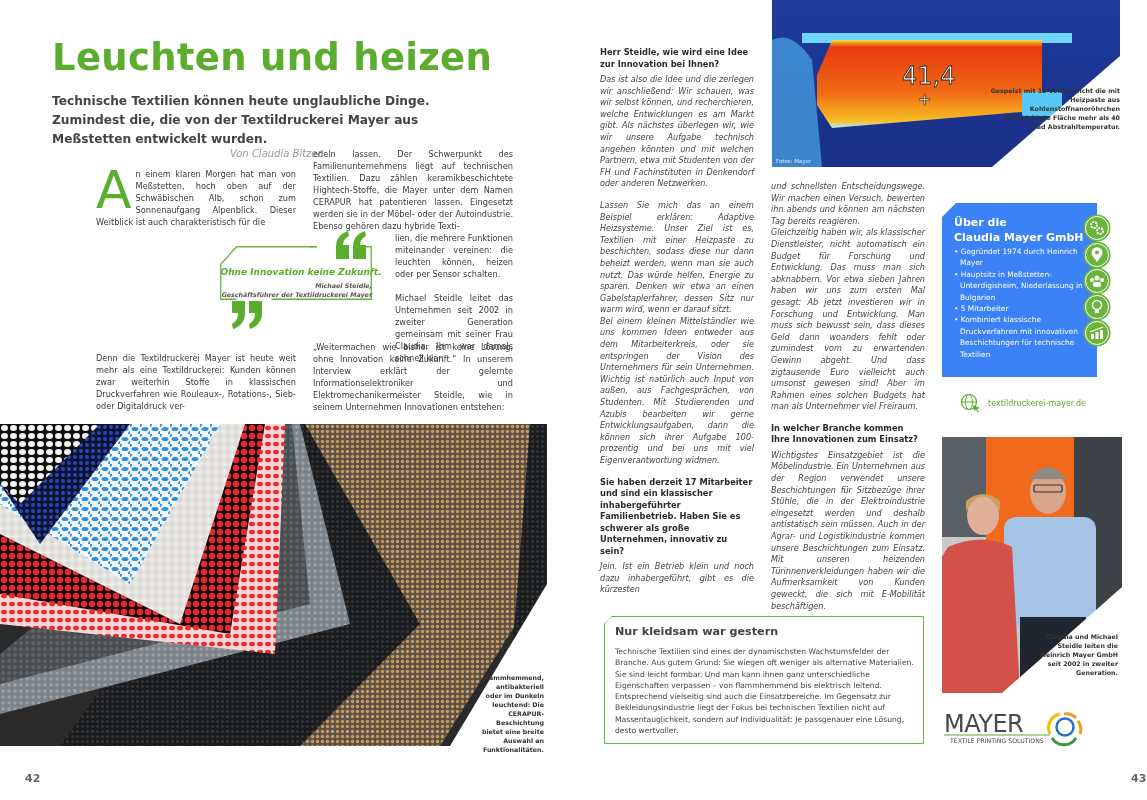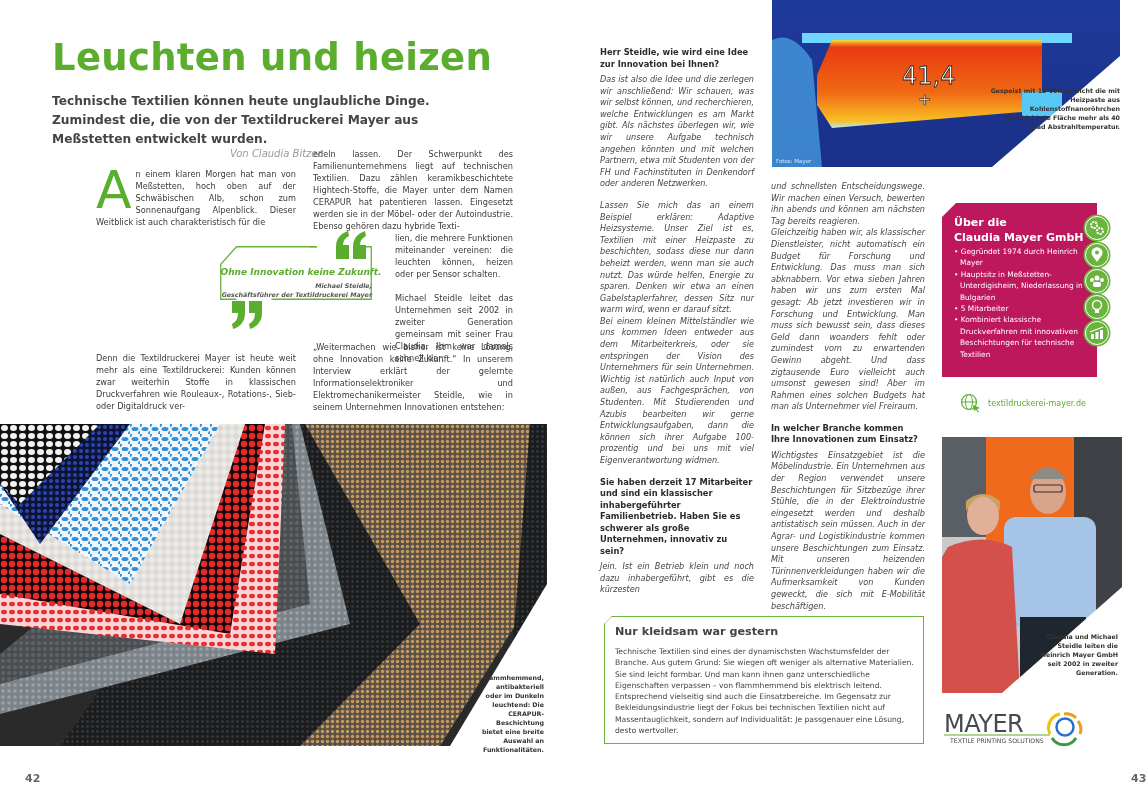--- a/index.html
+++ b/index.html
@@ -40,21 +40,21 @@
   #thermal { left: 772px; top: 0; width: 348px; height: 167px; overflow: hidden; }
   #thermal-caption { left: 990px; top: 86px; width: 130px; font-size: 6.3px; line-height: 9px; font-weight: bold; color: #333; text-align: right; }
   #photo-credit { left: 776px; top: 158px; font-size: 5.5px; color: #d8e8ff; }
 
   .q { font-size: 8.3px; line-height: 11.5px; font-weight: bold; color: #2b2b2b; margin-bottom: 4px; }
   .a { font-size: 8.1px; line-height: 11.6px; font-style: italic; color: #444; text-align: justify; margin-bottom: 10px; }
   #col3 { left: 600px; top: 47px; width: 154px; }
   #col4 { left: 771px; top: 181px; width: 154px; }
 
   
-  #info { left: 942px; top: 203px; width: 155px; height: 174px; background: #be185d; clip-path: polygon(14px 0, 100% 0, 100% 100%, 0 100%, 0 14px); color: #fff; }
+  #info { left: 942px; top: 203px; width: 155px; height: 174px; background: #3b82f6; clip-path: polygon(14px 0, 100% 0, 100% 100%, 0 100%, 0 14px); color: #fff; }
   #info-title { position: absolute; left: 12px; top: 12px; font-size: 11px; font-weight: bold; line-height: 15px; color: #fff; }
   #info-list { position: absolute; left: 12px; top: 43px; width: 132px; font-size: 7.4px; line-height: 11.4px; color: #fff; list-style: none; }
   #info-list li { padding-left: 6px; text-indent: -6px; }
   .info-icon { position: absolute; left: 1085px; width: 24px; height: 24px; border-radius: 50%; background: #6ab33d; border: 1.5px solid #fff; box-shadow: 0 0 0 1.5px #6ab33d; display: flex; align-items: center; justify-content: center; }
   #weblink { left: 960px; top: 393px; display: flex; align-items: center; gap: 6px; }
   #weblink span { font-size: 8px; color: #5bad2d; }
 
   
   #people { left: 942px; top: 437px; width: 180px; height: 256px; overflow: hidden; }
   #people-caption { left: 1030px; top: 632px; width: 88px; font-size: 6.3px; line-height: 9px; font-weight: bold; color: #333; text-align: right; }

